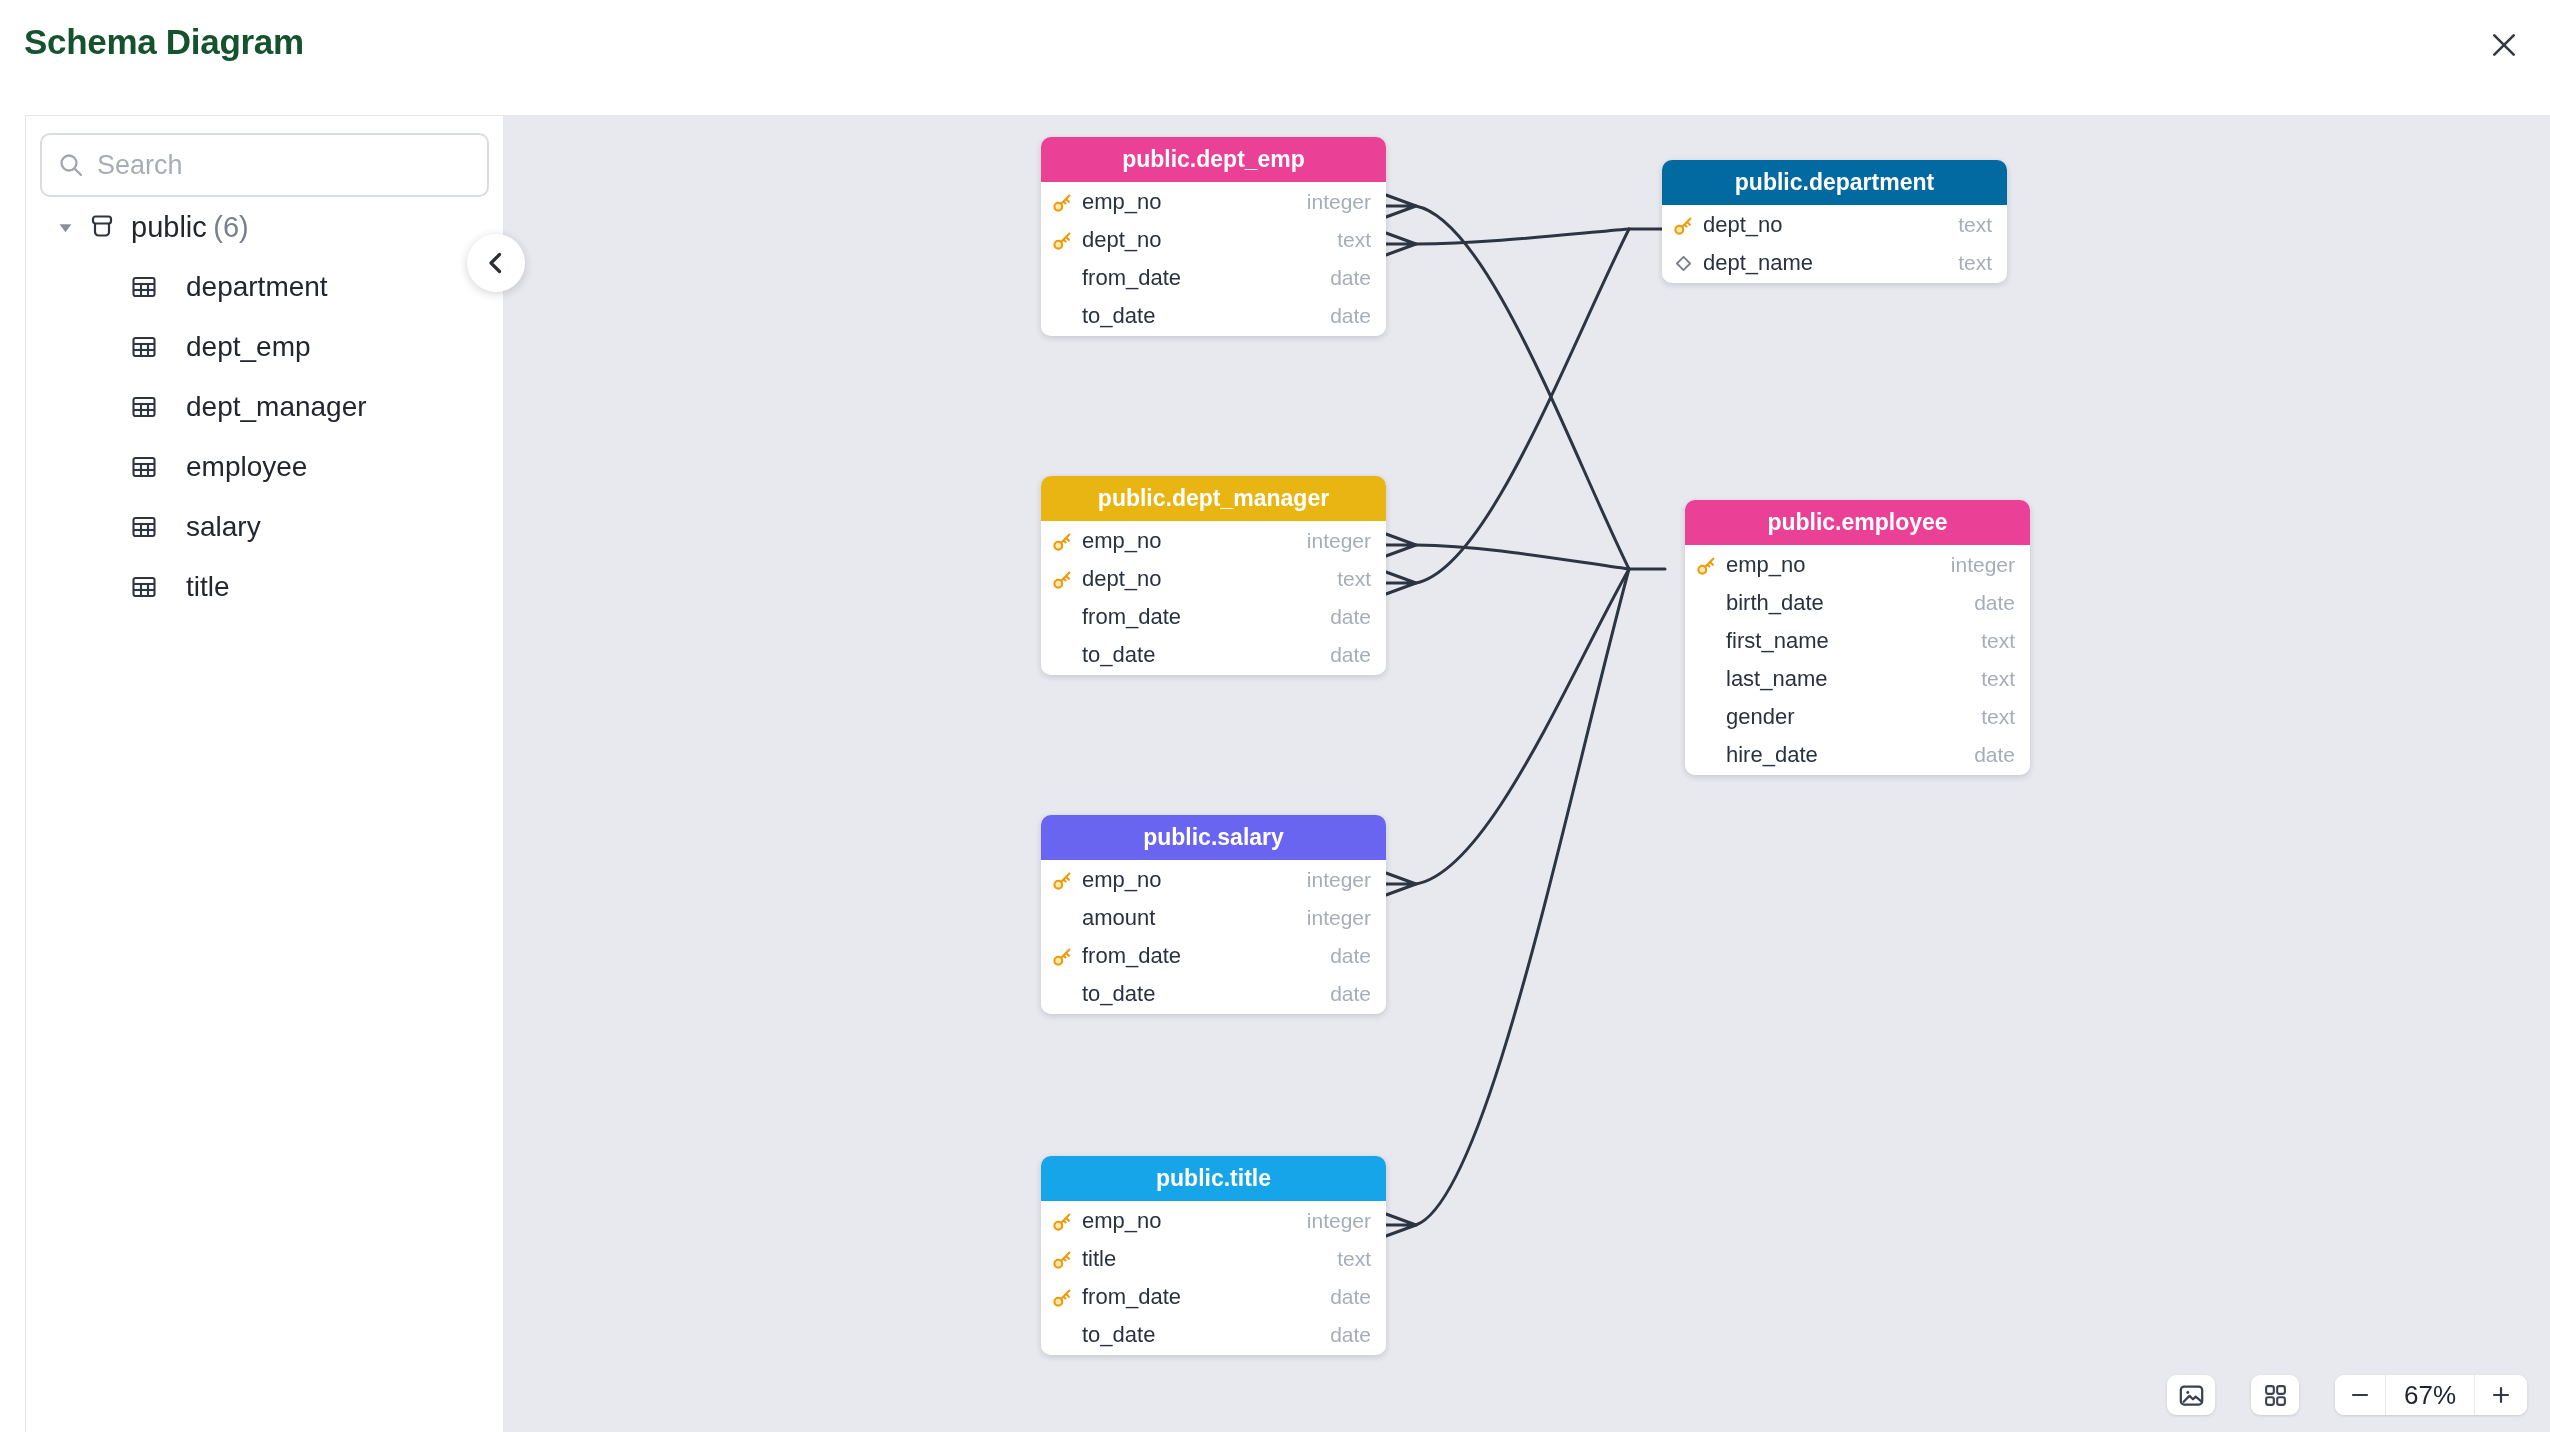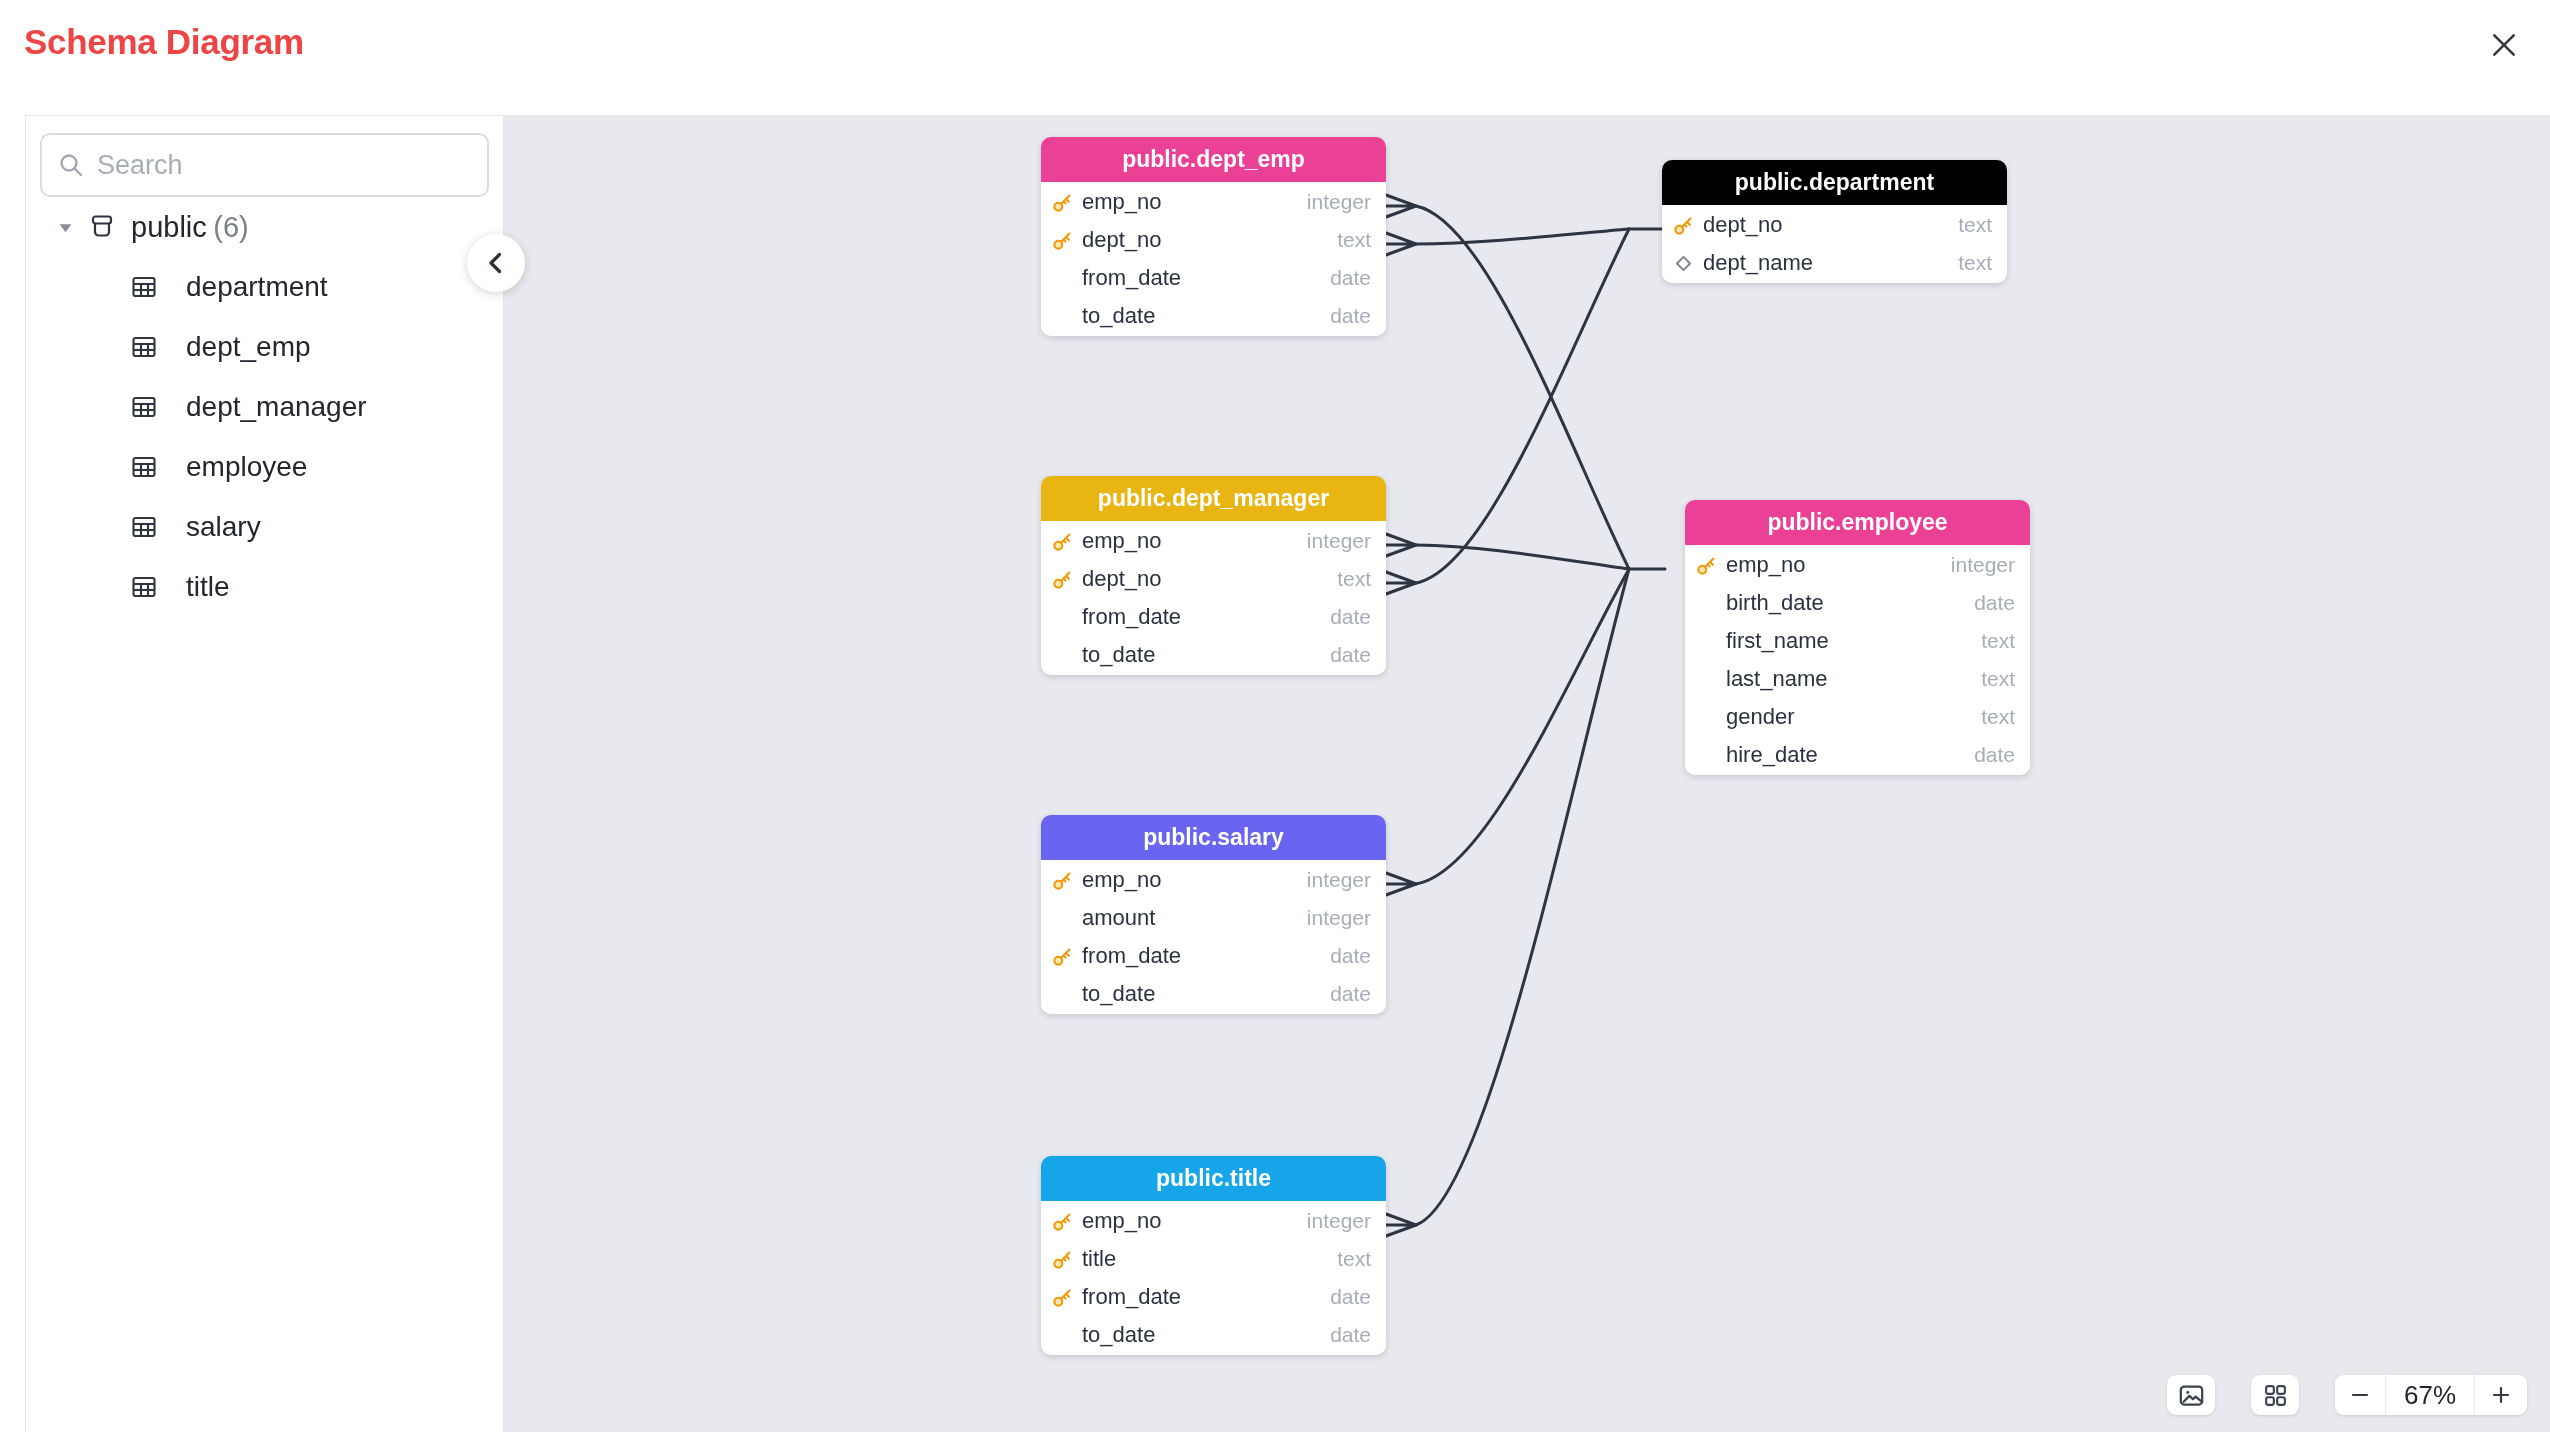--- a/index.html
+++ b/index.html
@@ -1,21 +1,21 @@
 <!DOCTYPE html>
 <html><head>
 <meta charset="utf-8">
 <style>
   * { margin:0; padding:0; box-sizing:border-box; }
   html,body { width:2550px; height:1432px; overflow:hidden; }
   body { position:relative; background:#ffffff; font-family:"Liberation Sans", sans-serif; }
 
   
   .app-header { position:absolute; left:0; top:0; width:100%; height:115px; background:#fff; z-index:5; }
-  .app-title { position:absolute; left:24px; top:22px; font-size:35px; font-weight:600; color:#ef4444; letter-spacing:-0.3px; }
+  .app-title { position:absolute; left:24px; top:22px; font-size:35px; font-weight:600; color:#14532d; letter-spacing:-0.3px; }
   .close-btn { position:absolute; right:32px; top:31px; width:28px; height:28px; cursor:pointer; background:none; border:none; }
 
   
   .canvas { position:absolute; left:504px; top:115px; right:0; bottom:0; background:#E8E9EE; z-index:0; }
   #edges-svg { position:absolute; left:0; top:0; width:2550px; height:1432px; z-index:1; pointer-events:none; }
 
   
   .sidebar { position:absolute; left:25px; top:115px; width:479px; bottom:0; background:#fff;
              border:1px solid #E4E6EA; border-bottom:none; z-index:3; }
   .search-box { display:flex; align-items:center; gap:12px; margin:17px 14px 0 14px; height:64px;
@@ -237,21 +237,21 @@
           <span class="col-type">date</span>
         </div>
         <div class="col-row">
           <span class="col-icon"></span>
           <span class="col-name">to_date</span>
           <span class="col-type">date</span>
         </div>
       </div>
     </div>
     <div class="node" style="left: 1662px; top: 160px;">
-      <div class="node-header" style="background:#000000">public.department</div>
+      <div class="node-header" style="background:#0369a1">public.department</div>
       <div class="node-body">
         <div class="col-row">
           <span class="col-icon">
             <svg width="21" height="21" viewBox="0 0 20 20">
               <g fill="none" stroke="#F09A0B" stroke-width="2" stroke-linecap="round" stroke-linejoin="round">
                 <circle cx="6" cy="14" r="3.7" fill="#FFE9B0"></circle>
                 <path d="M8.8 11.2 L16.6 3.4 M13.4 6.6 l2.7 2.7 M11 9 l1.9 1.9"></path>
               </g>
             </svg>
           </span>

